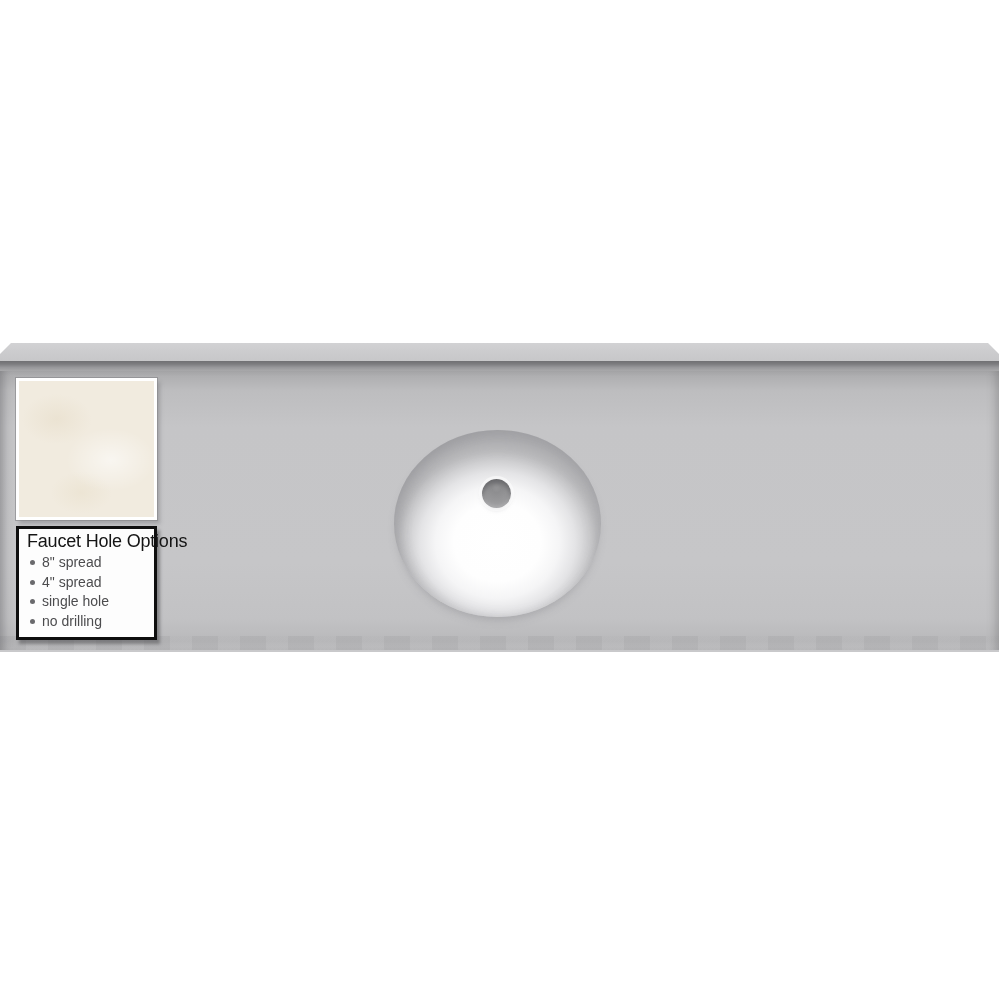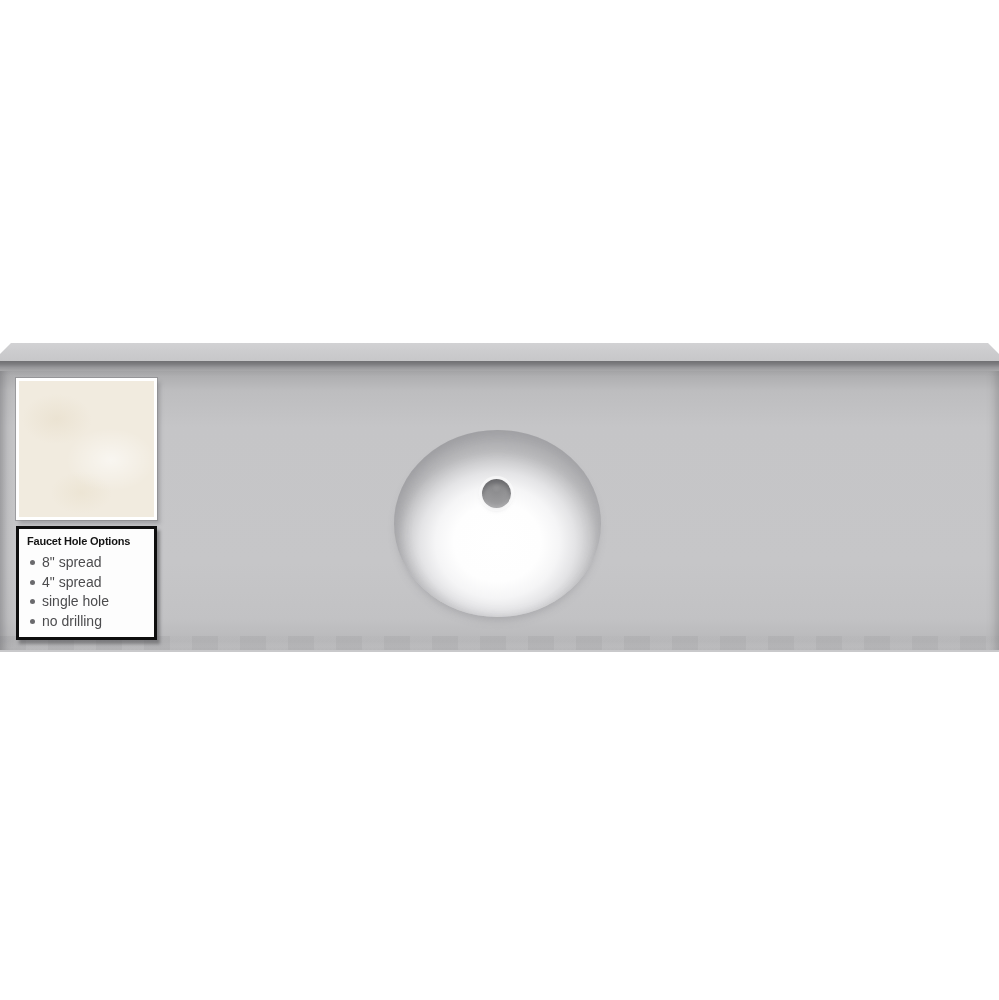--- a/index.html
+++ b/index.html
@@ -129,22 +129,22 @@
   .options-box {
     position: absolute;
     left: 16px; top: 526px;
     width: 141px;
     background: #fdfdfd;
     border: 3px solid #0e0e0e;
     padding: 4px 4px 6px 8px;
     box-shadow: 3px 4px 3px rgba(88,88,91,0.60);
   }
   .options-title {
-    font-size: 11px;
-    font-weight: 700;
+    font-size: 18px;
+    font-weight: 400;
     letter-spacing: -0.2px;
     color: #141414;
     line-height: 17px;
     margin-bottom: 3px;
     white-space: nowrap;
   }
   .options-list {
     list-style: none;
   }
   .options-list li {

